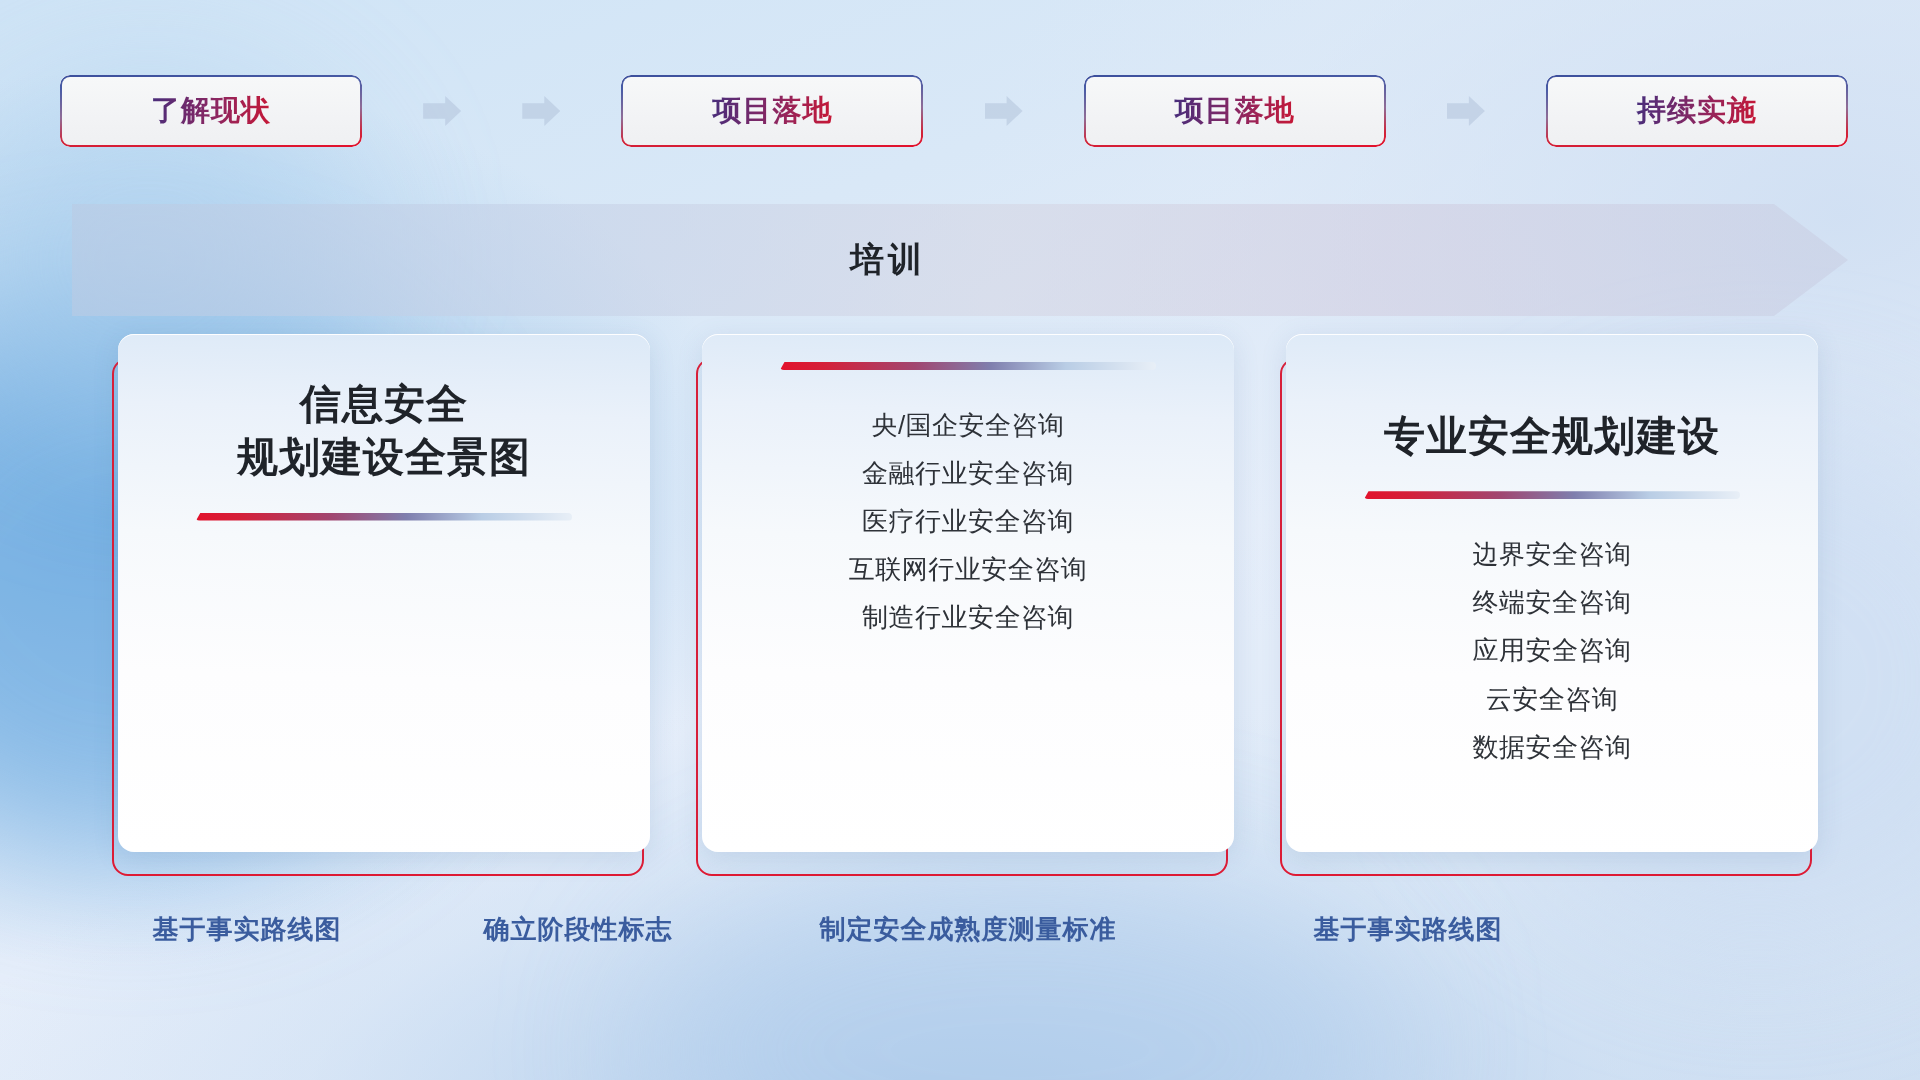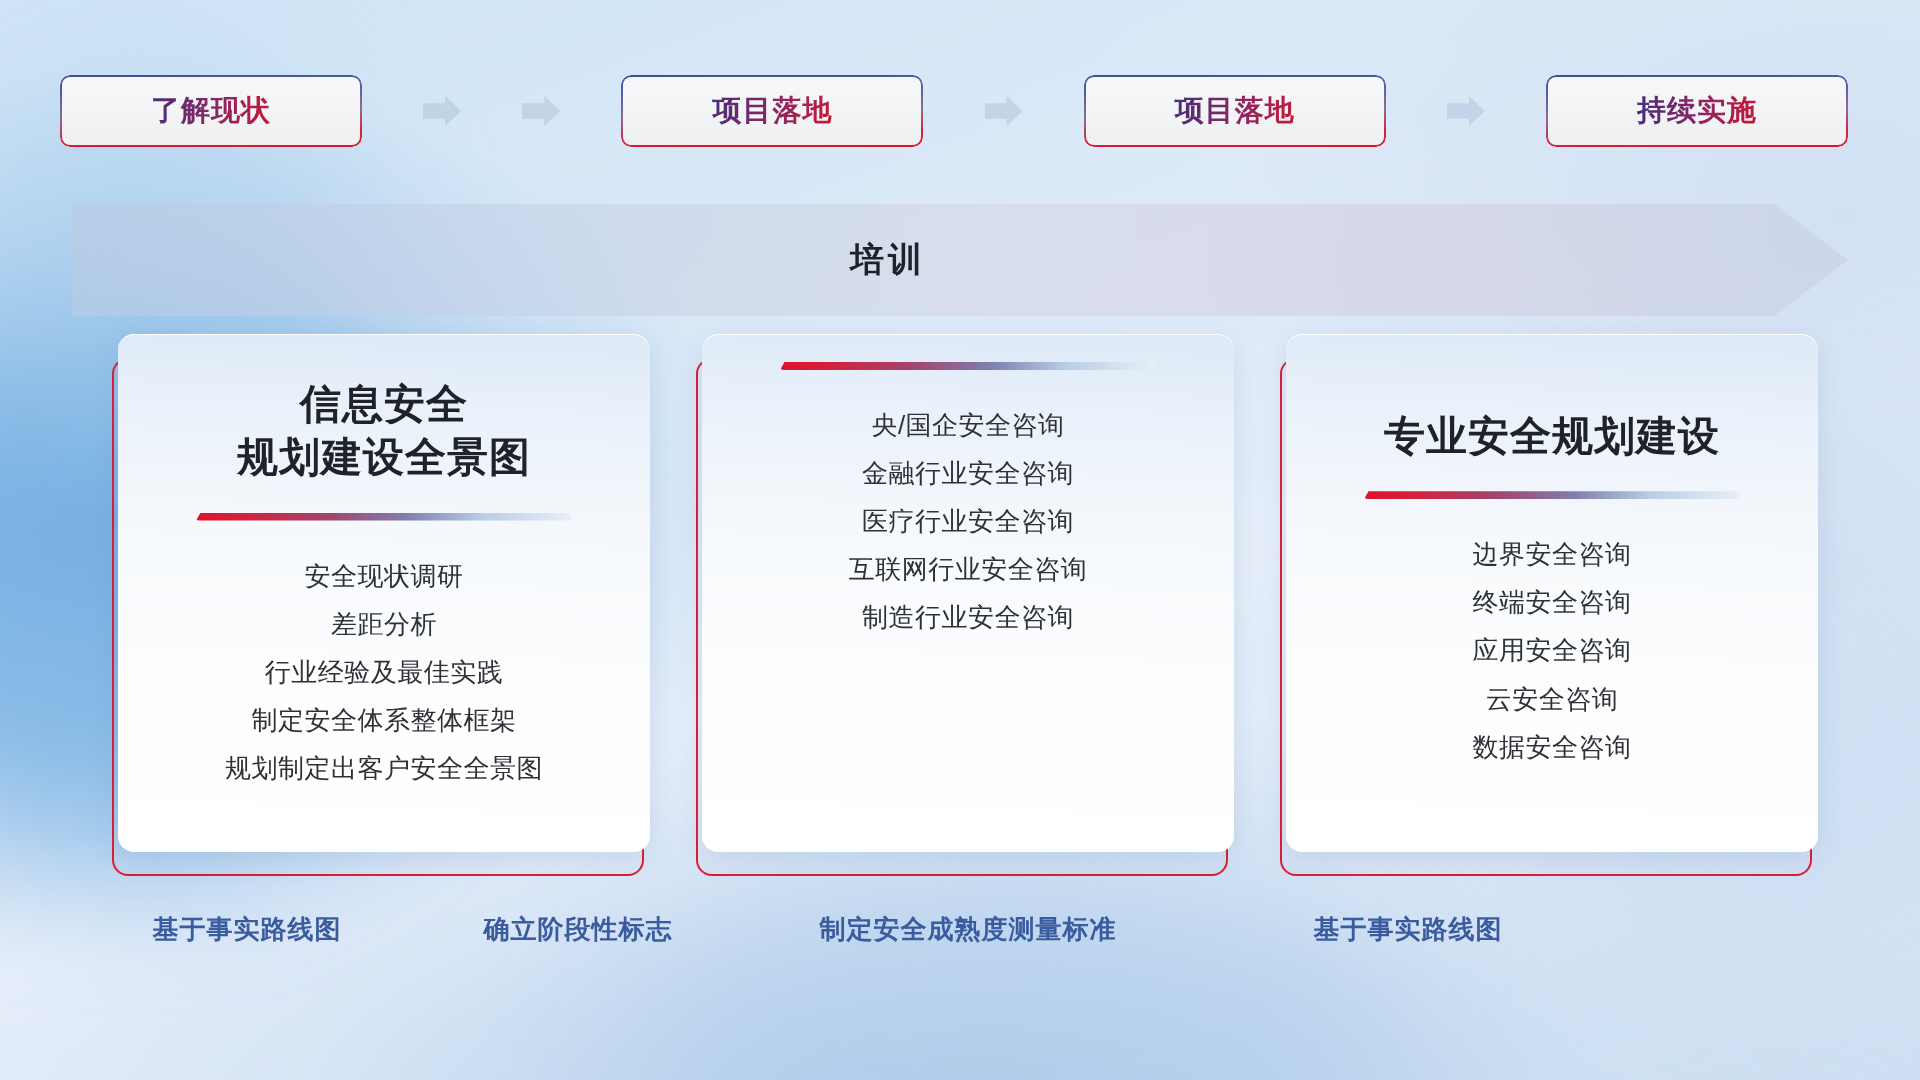--- a/index.html
+++ b/index.html
@@ -253,27 +253,20 @@
   <div id="banner-text">培训</div>
 
   <div id="cards">
 
     <div class="card-wrap">
       <div class="card-plate"></div>
       <div class="card-face">
         <div class="card-title two-line">信息安全
 规划建设全景图</div>
         <div class="card-rule"></div>
-        <div class="card-list">
-          <div class="card-list-item">安全现状调研</div>
-          <div class="card-list-item">差距分析</div>
-          <div class="card-list-item">行业经验及最佳实践</div>
-          <div class="card-list-item">制定安全体系整体框架</div>
-          <div class="card-list-item">规划制定出客户安全全景图</div>
-        </div>
       </div>
     </div>
 
     <div class="card-wrap">
       <div class="card-plate"></div>
       <div class="card-face">
         <div class="card-rule"></div>
         <div class="card-list">
           <div class="card-list-item">央/国企安全咨询</div>
           <div class="card-list-item">金融行业安全咨询</div>

